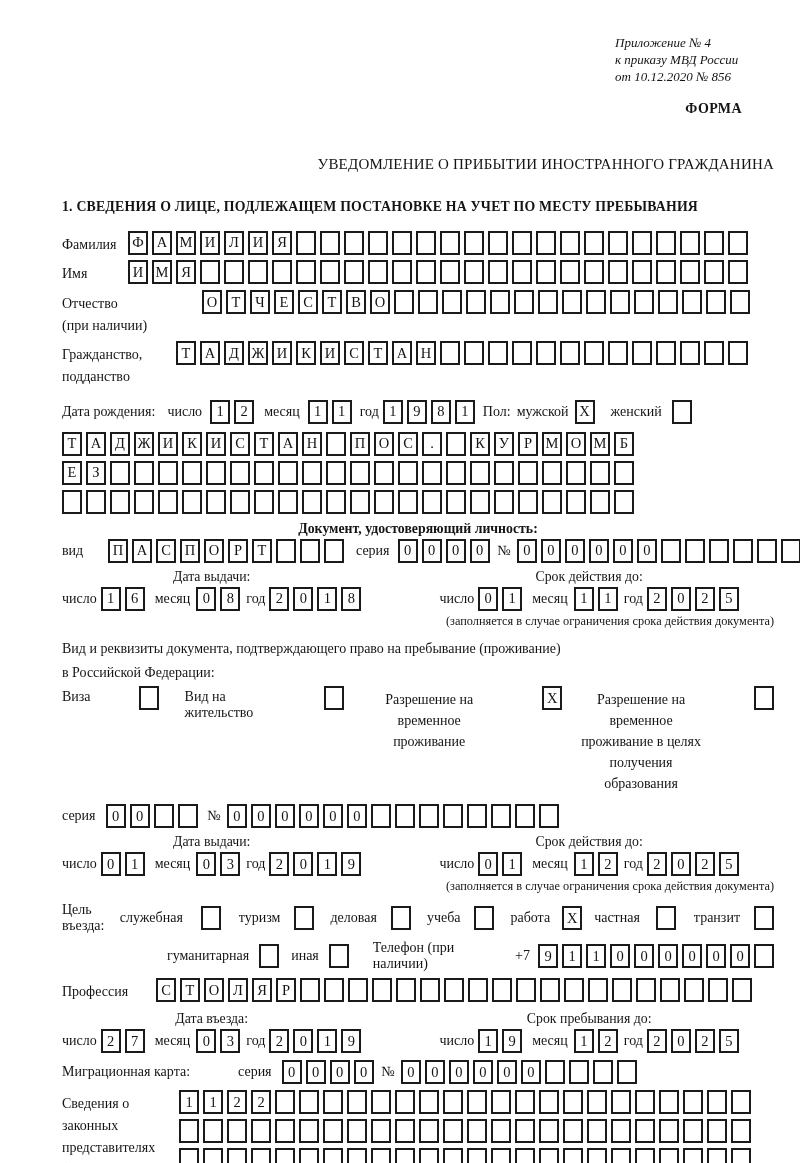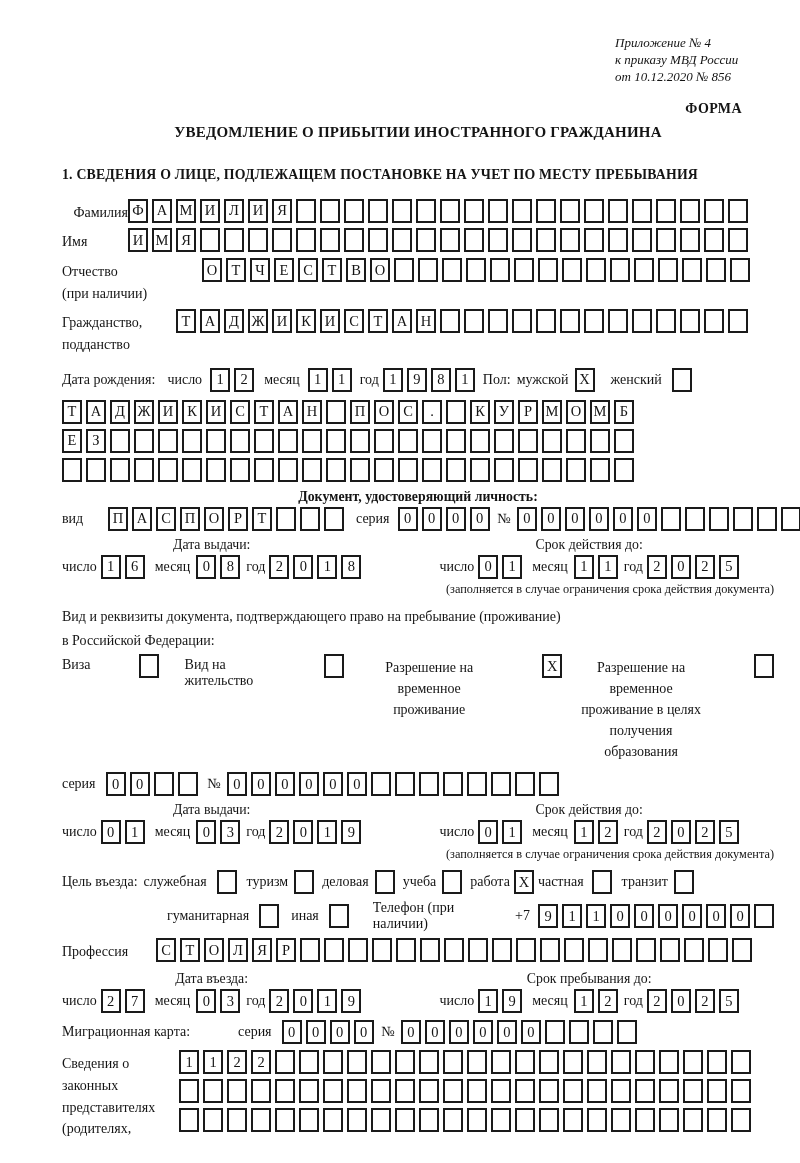--- a/index.html
+++ b/index.html
@@ -4,21 +4,21 @@
 <style>
   html,body{margin:0;padding:0;background:#fff;}
   body{width:800px;height:1163px;overflow:hidden;color:#141414;
        font-family:"Liberation Serif","DejaVu Serif",serif;font-size:14px;}
   .page{padding:34px 26px 10px 62px;box-sizing:border-box;}
 
   
   .note{margin-left:553px;font-size:13px;line-height:1.32;font-style:italic;}
   .note .p2{margin-top:5px;}
   .forma{font-weight:bold;text-align:right;padding-right:32px;margin-top:16px;font-size:14px;letter-spacing:.4px;}
-  .title{font-weight:bold;text-align:center;font-size:15px;line-height:1.55;margin-top:4px;letter-spacing:.2px;}
+  .title{font-weight:normal;text-align:right;font-size:15px;line-height:1.55;margin-top:36px;letter-spacing:.2px;}
   .blankline{display:inline-block;width:54px;border-bottom:2px solid #333;margin-left:8px;vertical-align:baseline;}
   .sec1{font-weight:bold;font-size:13.8px;margin-top:22px;letter-spacing:.2px;}
 
   
   .boxes{display:flex;gap:4px;flex:0 0 auto;}
   .cell{flex:0 0 auto;width:20px;height:24px;border:2px solid #1a1a1a;box-sizing:border-box;
         display:flex;align-items:center;justify-content:center;font-size:14.5px;background:#fff;}
   .stack{display:flex;flex-direction:column;gap:5px;}
 
   
@@ -61,21 +61,21 @@
   </div>
 
   <div class="forma">ФОРМА</div>
 
   <div class="title">
     <div>УВЕДОМЛЕНИЕ О ПРИБЫТИИ ИНОСТРАННОГО ГРАЖДАНИНА</div>
   </div>
 
   <div class="sec1">1. СВЕДЕНИЯ О ЛИЦЕ, ПОДЛЕЖАЩЕМ ПОСТАНОВКЕ НА УЧЕТ ПО МЕСТУ ПРЕБЫВАНИЯ</div>
 
-  <div class="frow" style="margin-top:16px;text-align:right;">
+  <div class="frow" style="margin-top:16px;">
     <div class="flabel w66">Фамилия</div>
     <div class="boxes">
         <span class="cell">Ф</span>
         <span class="cell">А</span>
         <span class="cell">М</span>
         <span class="cell">И</span>
         <span class="cell">Л</span>
         <span class="cell">И</span>
         <span class="cell">Я</span>
         <span class="cell"></span>
@@ -505,21 +505,21 @@
             <span class="cell">2</span>
             <span class="cell">0</span>
             <span class="cell">2</span>
             <span class="cell">5</span>
           </span>
       </div>
     </div>
   </div>
   <div class="footnote">(заполняется в случае ограничения срока действия документа)</div>
 
-  <div class="crow" style="margin-top:8px;">
+  <div class="crow" style="margin-top:8px;gap:8px;">
     <span class="mr6">Цель въезда:</span>
     <span class="mr10">служебная</span>
     <span class="boxes mr10">
         <span class="cell"></span>
       </span>
     <span class="mr6">туризм</span>
     <span class="boxes mr8">
         <span class="cell"></span>
       </span>
     <span class="mr6">деловая</span>

